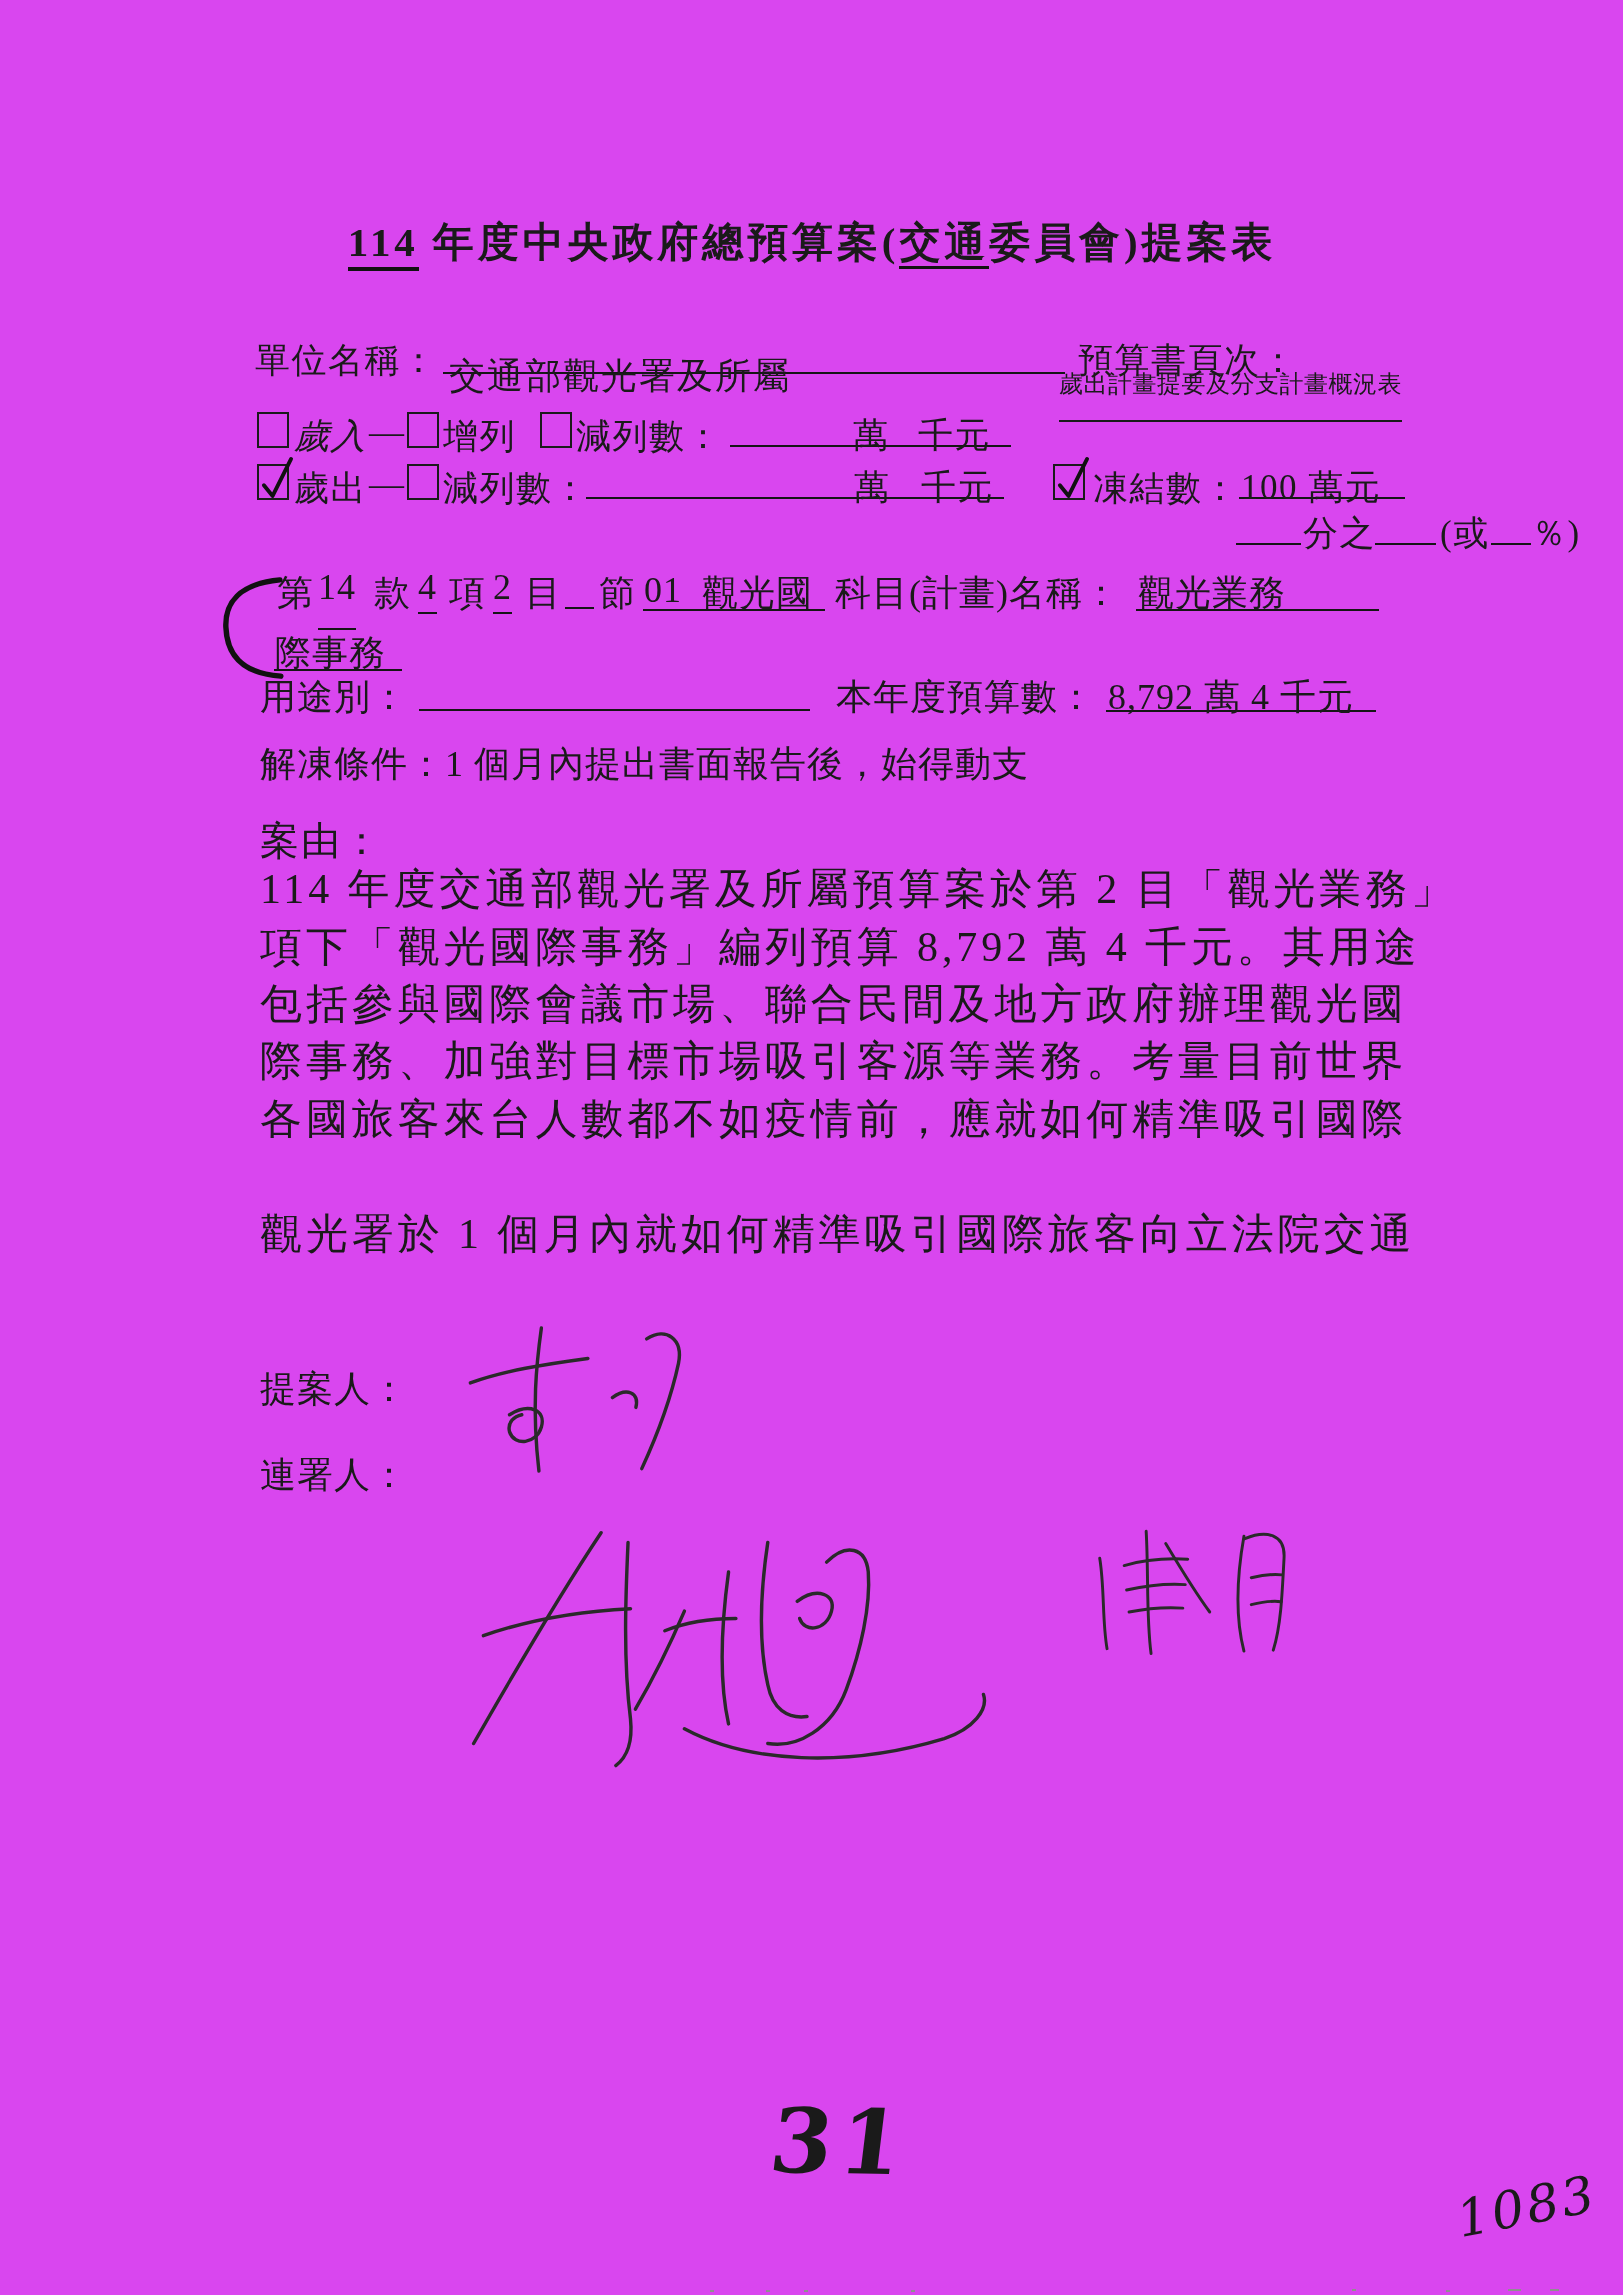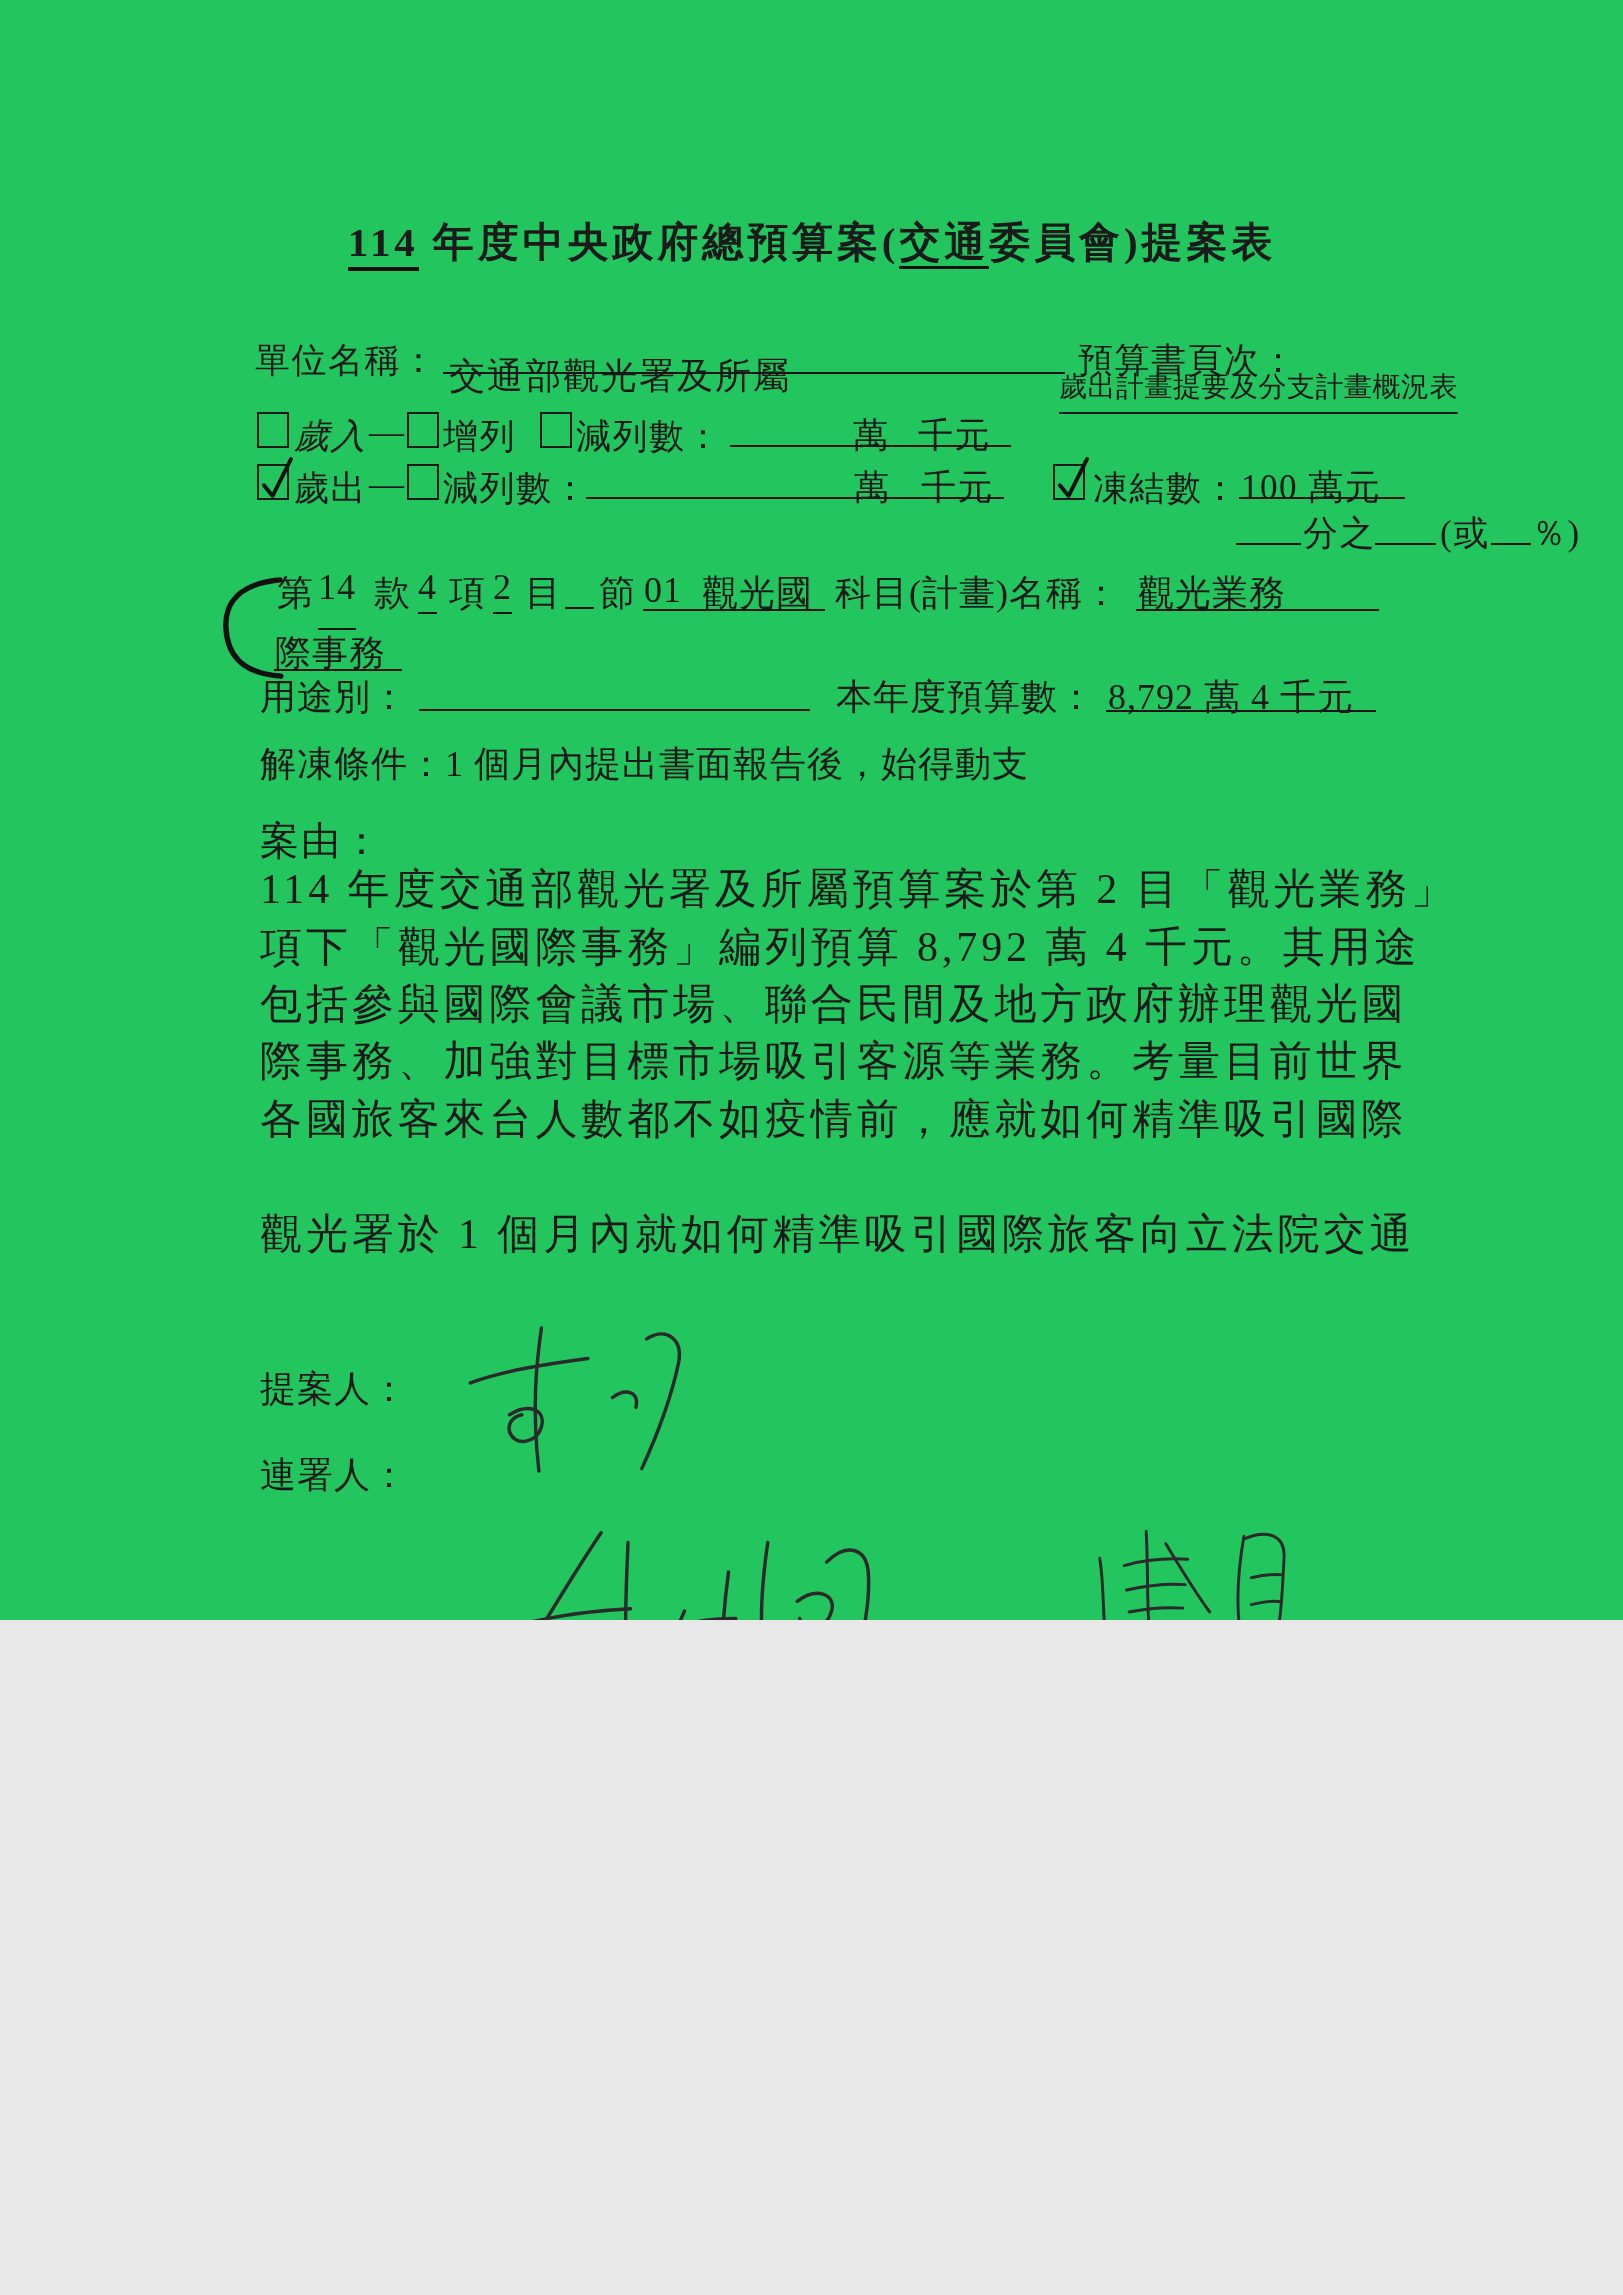--- a/index.html
+++ b/index.html
@@ -1,35 +1,35 @@
 <!DOCTYPE html>
 <html style="font-size:7.8px"><head>
 <meta charset="utf-8">
 <style>
   html,body{margin:0;padding:0;background:#e8e8e8;}
   #page{
     position:relative;
-    width:1624px;height:1620px;
-    background:#22c55e;
+    width:1624px;height:2295px;
+    background:#d946ef;
     font-family:"Liberation Serif","DejaVu Serif",serif;
     color:#1a1a1a;
     overflow:hidden;
   }
   .abs{position:absolute;white-space:nowrap;}
   
   .title{
     left:0;right:0;top:215px;text-align:center;
     font-size:41px;font-weight:bold;letter-spacing:3.9px;
   }
   .u-year{border-bottom:4.4px solid #111;padding-bottom:2px;}
   .u-comm{border-bottom:3.9px solid #111;padding-bottom:1px;}
   
   .lbl{font-size:35px;letter-spacing:1.5px;}
   .txt74{font-size:36px;letter-spacing:1px;}
-  .small-note{font-size:28px;letter-spacing:0.5px;border-bottom:2px solid #1a1a1a;padding-bottom:6px;text-align:center;}
+  .small-note{font-size:24px;letter-spacing:0.5px;border-bottom:2px solid #1a1a1a;padding-bottom:20px;text-align:center;}
   
   .ubox{border-bottom:2.9px solid #151515;}
   .blank{border-bottom:2.9px solid #151515;height:32px;}
   
   .checkbox{
     width:28.4px;height:32px;
     border:2.5px solid #1a1a1a;
     display:block;
   }
   .checkbox svg{position:absolute;left:1px;top:-14.7px;overflow:visible;}

